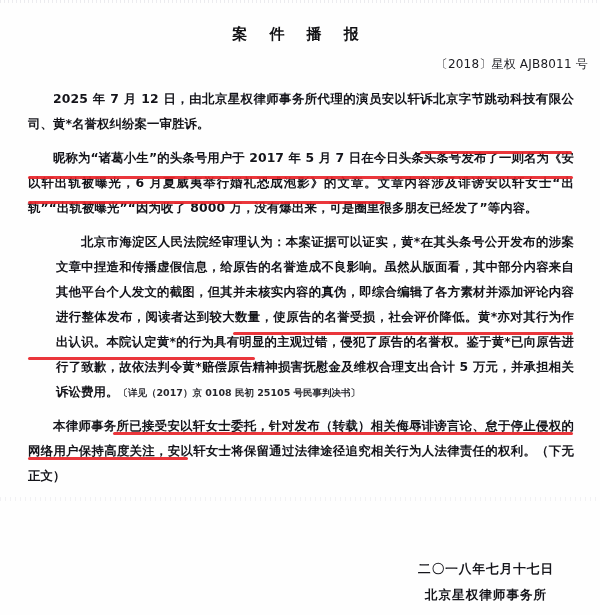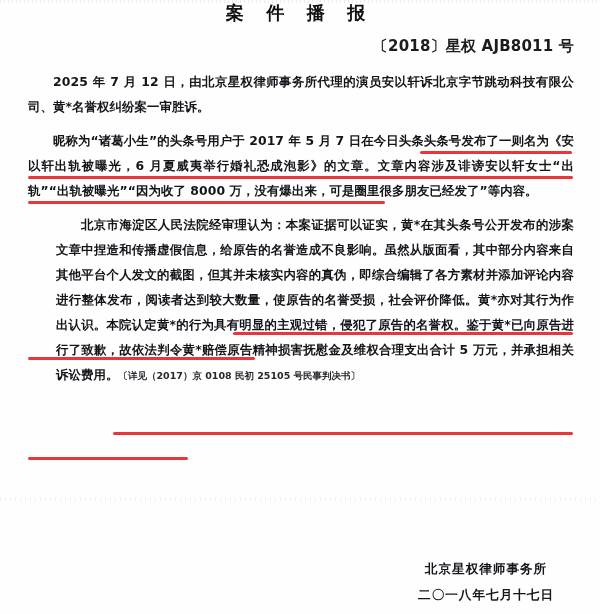--- a/index.html
+++ b/index.html
@@ -41,35 +41,35 @@
     width: 600px; height: 4px;
     background:
       repeating-linear-gradient(90deg,
         rgba(214,214,222,0.45) 0px, rgba(214,214,222,0.45) 1px,
         rgba(255,255,255,0) 1px, rgba(255,255,255,0) 5px);
     opacity: .7;
   }
 
   .doc-title {
     text-align: center;
-    font-size: 18px;
+    font-size: 15px;
     font-weight: bold;
     letter-spacing: 9px;
-    padding-top: 1px;
+    padding-top: 25px;
     color: #111114;
-    font-family: Liberation Serif, serif;
+    font-family: Liberation Sans, sans-serif;
   }
 
   .case-no {
     text-align: right;
-    font-size: 15px;
-    font-weight: bold;
+    font-size: 12px;
+    font-weight: normal;
     color: #1b1b20;
     margin-top: 12px;
-    padding-right: 26px;
+    padding-right: 12px;
     letter-spacing: 0.2px;
   }
 
   .body-wrap {
     padding: 0 26px 0 28px;
     margin-top: 13px;
   }
 
   p.para {
     position: relative;
@@ -129,31 +129,32 @@
 
   <div class="body-wrap">
 
     <p class="para">2025 年 7 月 12 日，由北京星权律师事务所代理的演员安以轩诉北京字节跳动科技有限公司、黄*名誉权纠纷案一审胜诉。</p>
 
     <p class="para">昵称为“诸葛小生”的头条号用户于 2017 年 5 月 7 日在今日头条头条号发布了一则名为《安以轩出轨被曝光，6 月夏威夷举行婚礼恐成泡影》的文章。文章内容涉及诽谤安以轩女士“出轨”“出轨被曝光”“因为收了 8000 万，没有爆出来，可是圈里很多朋友已经发了”等内容。</p>
 
 
     <p class="para tight"><span>北京市海淀区人民法院经审理认为：本案证据可以证实，黄*在其头条号公开发布的涉案文章中捏造和传播虚假信息，给原告的名誉造成不良影响。虽然从版面看，其中部分内容来自其他平台个人发文的截图，但其并未核实内容的真伪，即综合编辑了各方素材并添加评论内容进行整体发布，阅读者达到较大数量，使原告的名誉受损，社会评价降低。黄*亦对其行为作出认识。本院认定黄*的行为具有明显的主观过错，侵犯了原告的名誉权。鉴于黄*已向原告进行了致歉，故依法判令黄*赔偿原告精神损害抚慰金及维权合理支出合计 5 万元，并承担相关诉讼费用。</span><span class="cite">〔详见（2017）京 0108 民初 25105 号民事判决书〕</span></p>
 
+    <p class="para">本律师事务所已接受安以轩女士委托，针对发布（转载）相关侮辱诽谤言论、怠于停止侵权的网络用户保持高度关注，安以轩女士将保留通过法律途径追究相关行为人法律责任的权利。（下无正文）</p>
 
   </div>
 
   <div class="ul" style="left:420px; top:151px; width:152px;"></div>
   <div class="ul" style="left:28px;  top:176px; width:545px;"></div>
   <div class="ul" style="left:28px;  top:201px; width:357px;"></div>
 
   <div class="ul" style="left:233px; top:332px; width:340px;"></div>
   <div class="ul" style="left:28px;  top:357px; width:227px;"></div>
 
   <div class="ul" style="left:113px; top:432px; width:460px;"></div>
   <div class="ul" style="left:28px;  top:457px; width:160px;"></div>
 
   <div class="signature">
+    <div>二〇一八年七月十七日</div>
     <div>北京星权律师事务所</div>
-    <div>二〇一八年七月十七日</div>
   </div>
 
 </div>
 
 </body></html>

